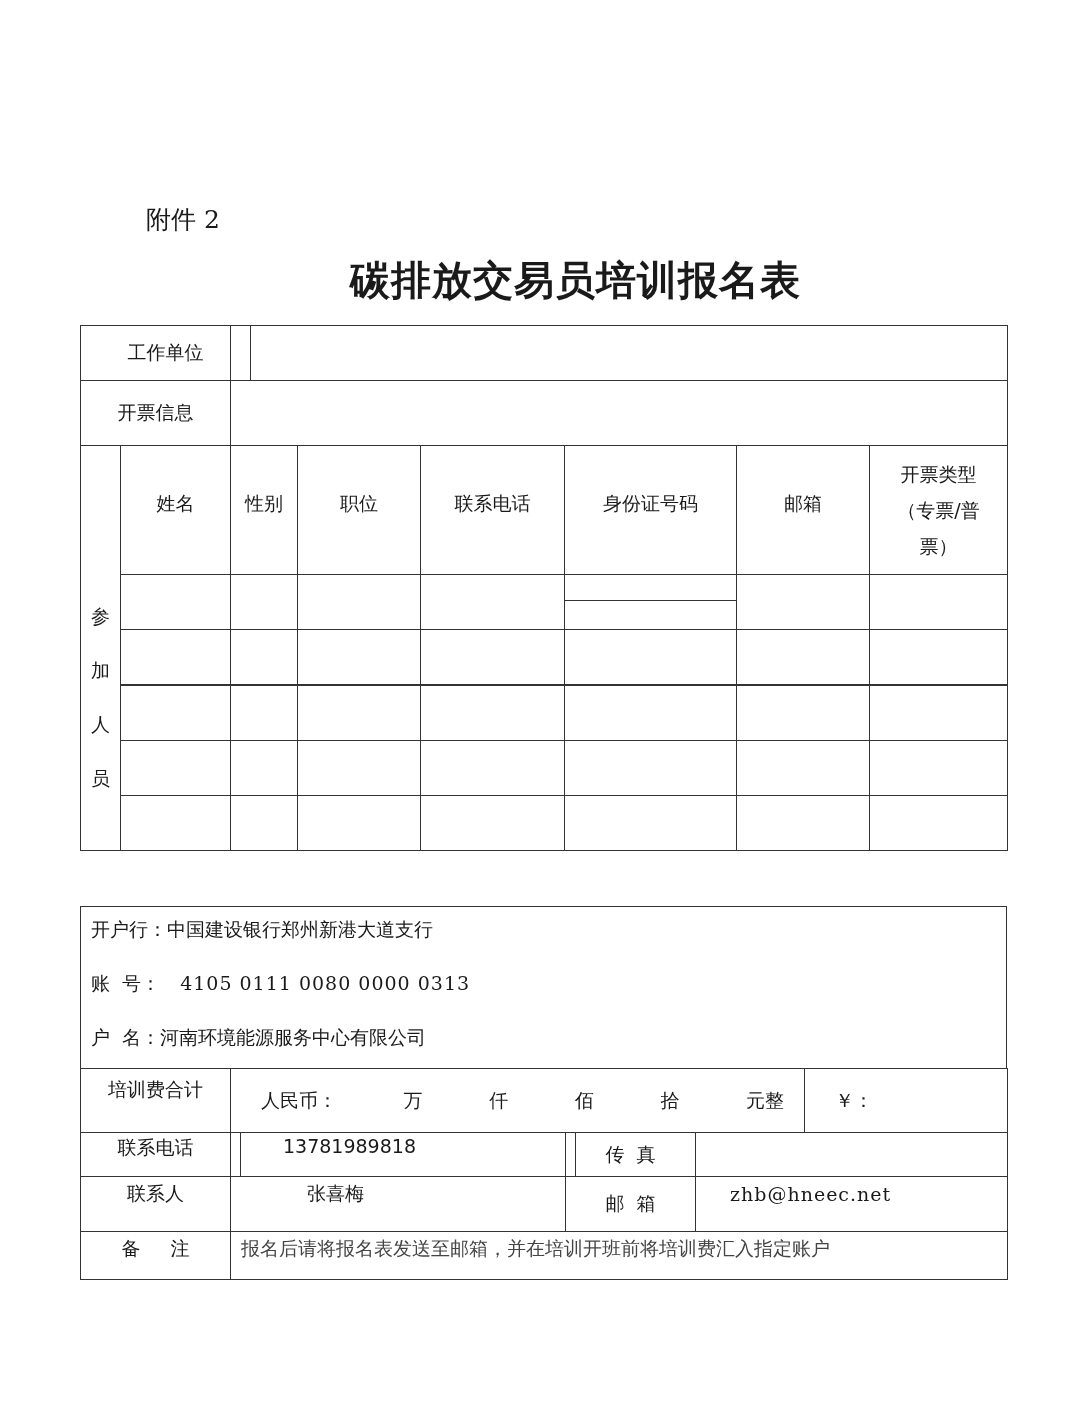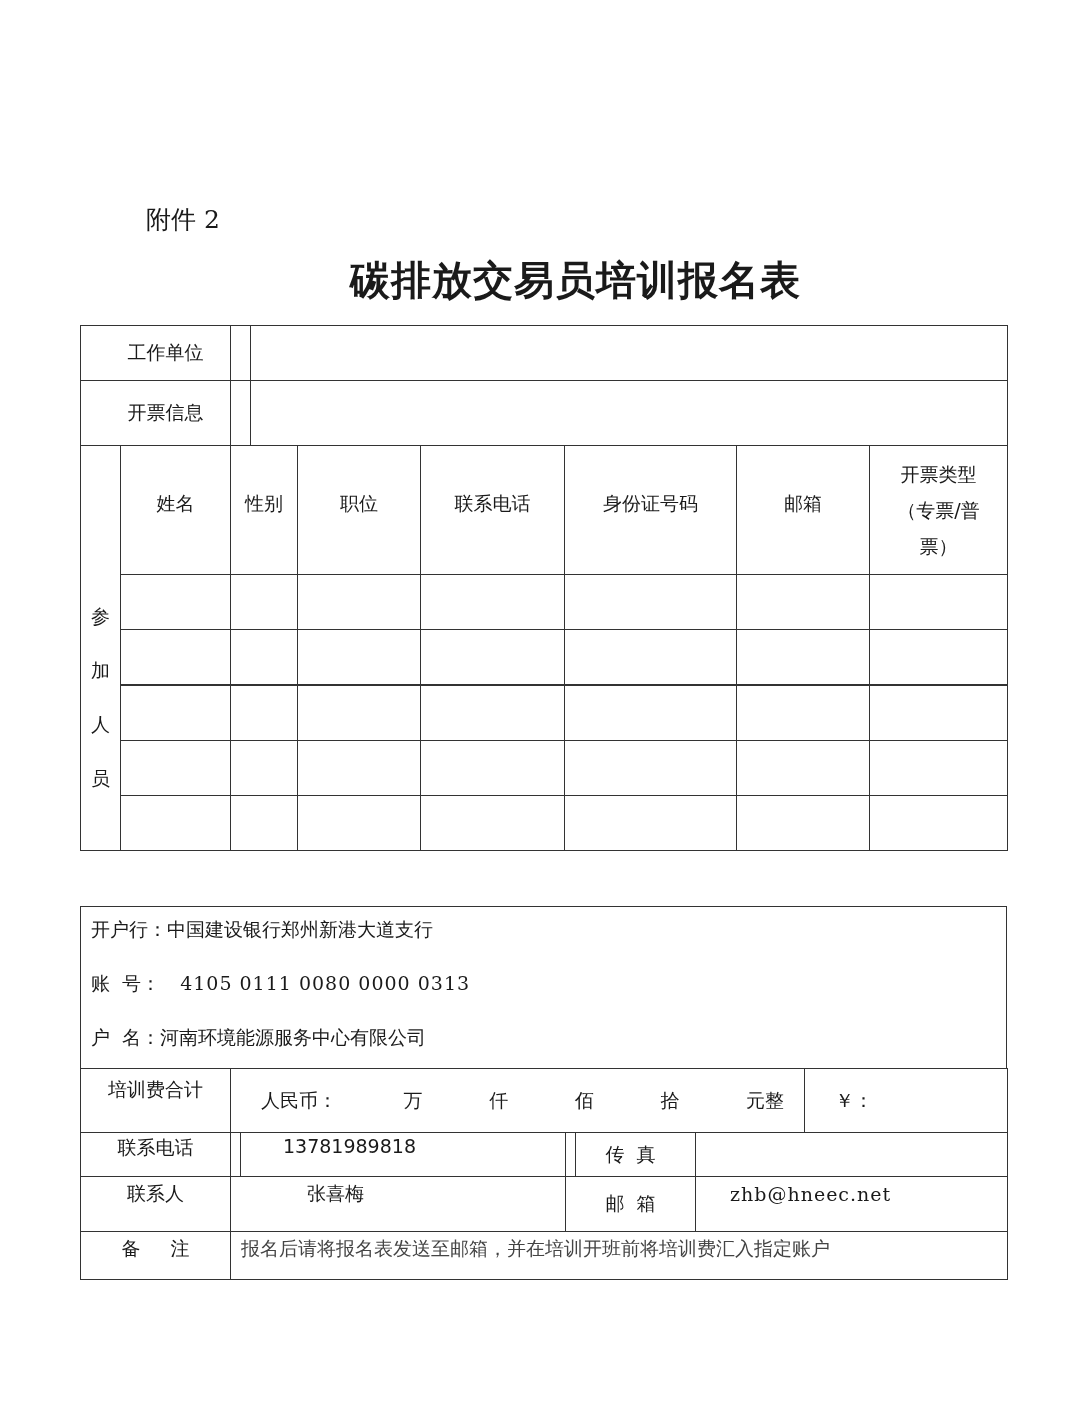--- a/index.html
+++ b/index.html
@@ -26,35 +26,35 @@
 <body>
 
 <div class="attachment">附件 2</div>
 <div class="title">碳排放交易员培训报名表</div>
 
 <div class="form">
 
   <div class="cell" style="left:0;top:0;width:171px;height:56px;">工作单位</div>
   <div class="cell left" style="left:150px;top:0;width:778px;height:56px;"></div>
 
-  <div class="cell" style="left:0;top:55px;width:171px;height:66px;">开票信息</div>
+  <div class="cell" style="left:0;top:55px;width:151px;height:66px;">开票信息</div>
   <div class="cell left" style="left:150px;top:55px;width:778px;height:66px;"></div>
 
   <div class="cell vert" style="left:0;top:120px;width:41px;height:406px;padding-top:100px;">
     <span>参</span>
     <span>加</span>
     <span>人</span>
     <span>员</span>
   </div>
 
   <div class="cell top" style="left:40px;top:120px;width:111px;height:130px;padding-top:45px;">姓名</div>
   <div class="cell top" style="left:150px;top:120px;width:68px;height:130px;padding-top:45px;">性别</div>
   <div class="cell top" style="left:217px;top:120px;width:124px;height:130px;padding-top:45px;">职位</div>
   <div class="cell top" style="left:340px;top:120px;width:145px;height:130px;padding-top:45px;">联系电话</div>
-  <div class="cell top" style="left:484px;top:120px;width:173px;height:130px;padding-top:45px;">身份证号码</div>
+  <div class="cell top" style="left:484px;top:120px;width:173px;height:156px;padding-top:45px;">身份证号码</div>
   <div class="cell top" style="left:656px;top:120px;width:134px;height:130px;padding-top:45px;">邮箱</div>
   <div class="cell vert ml" style="left:789px;top:120px;width:139px;height:130px;">
     <div>开票类型</div>
     <div>（专票/普</div>
     <div>票）</div>
   </div>
 
   <div id="rows">
       <div class="cell" style="left: 40px; top: 249px; width: 111px; height: 56px;"></div>
       <div class="cell" style="left: 150px; top: 249px; width: 68px; height: 56px;"></div>

